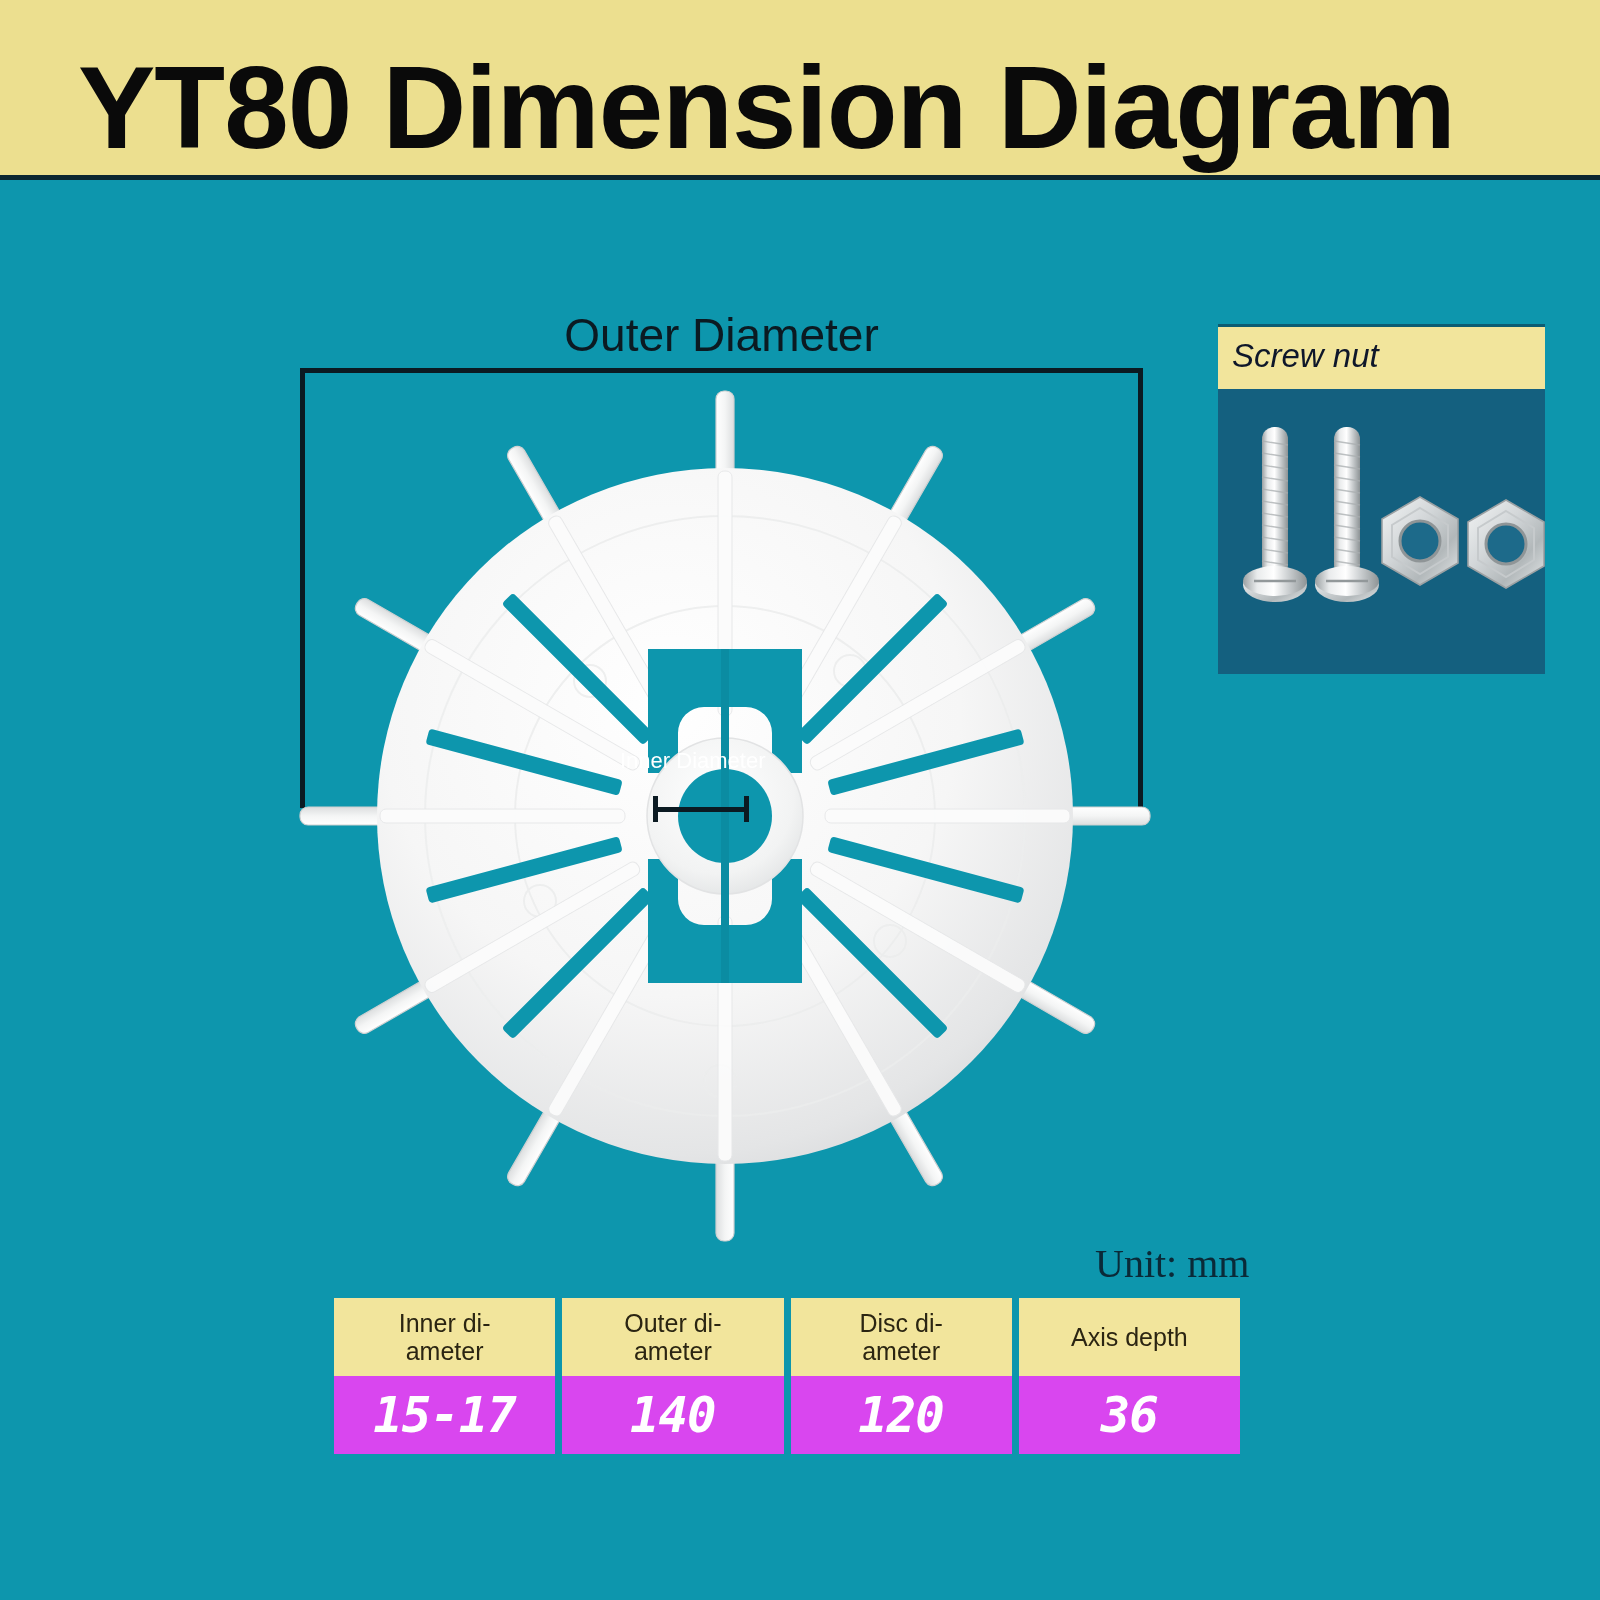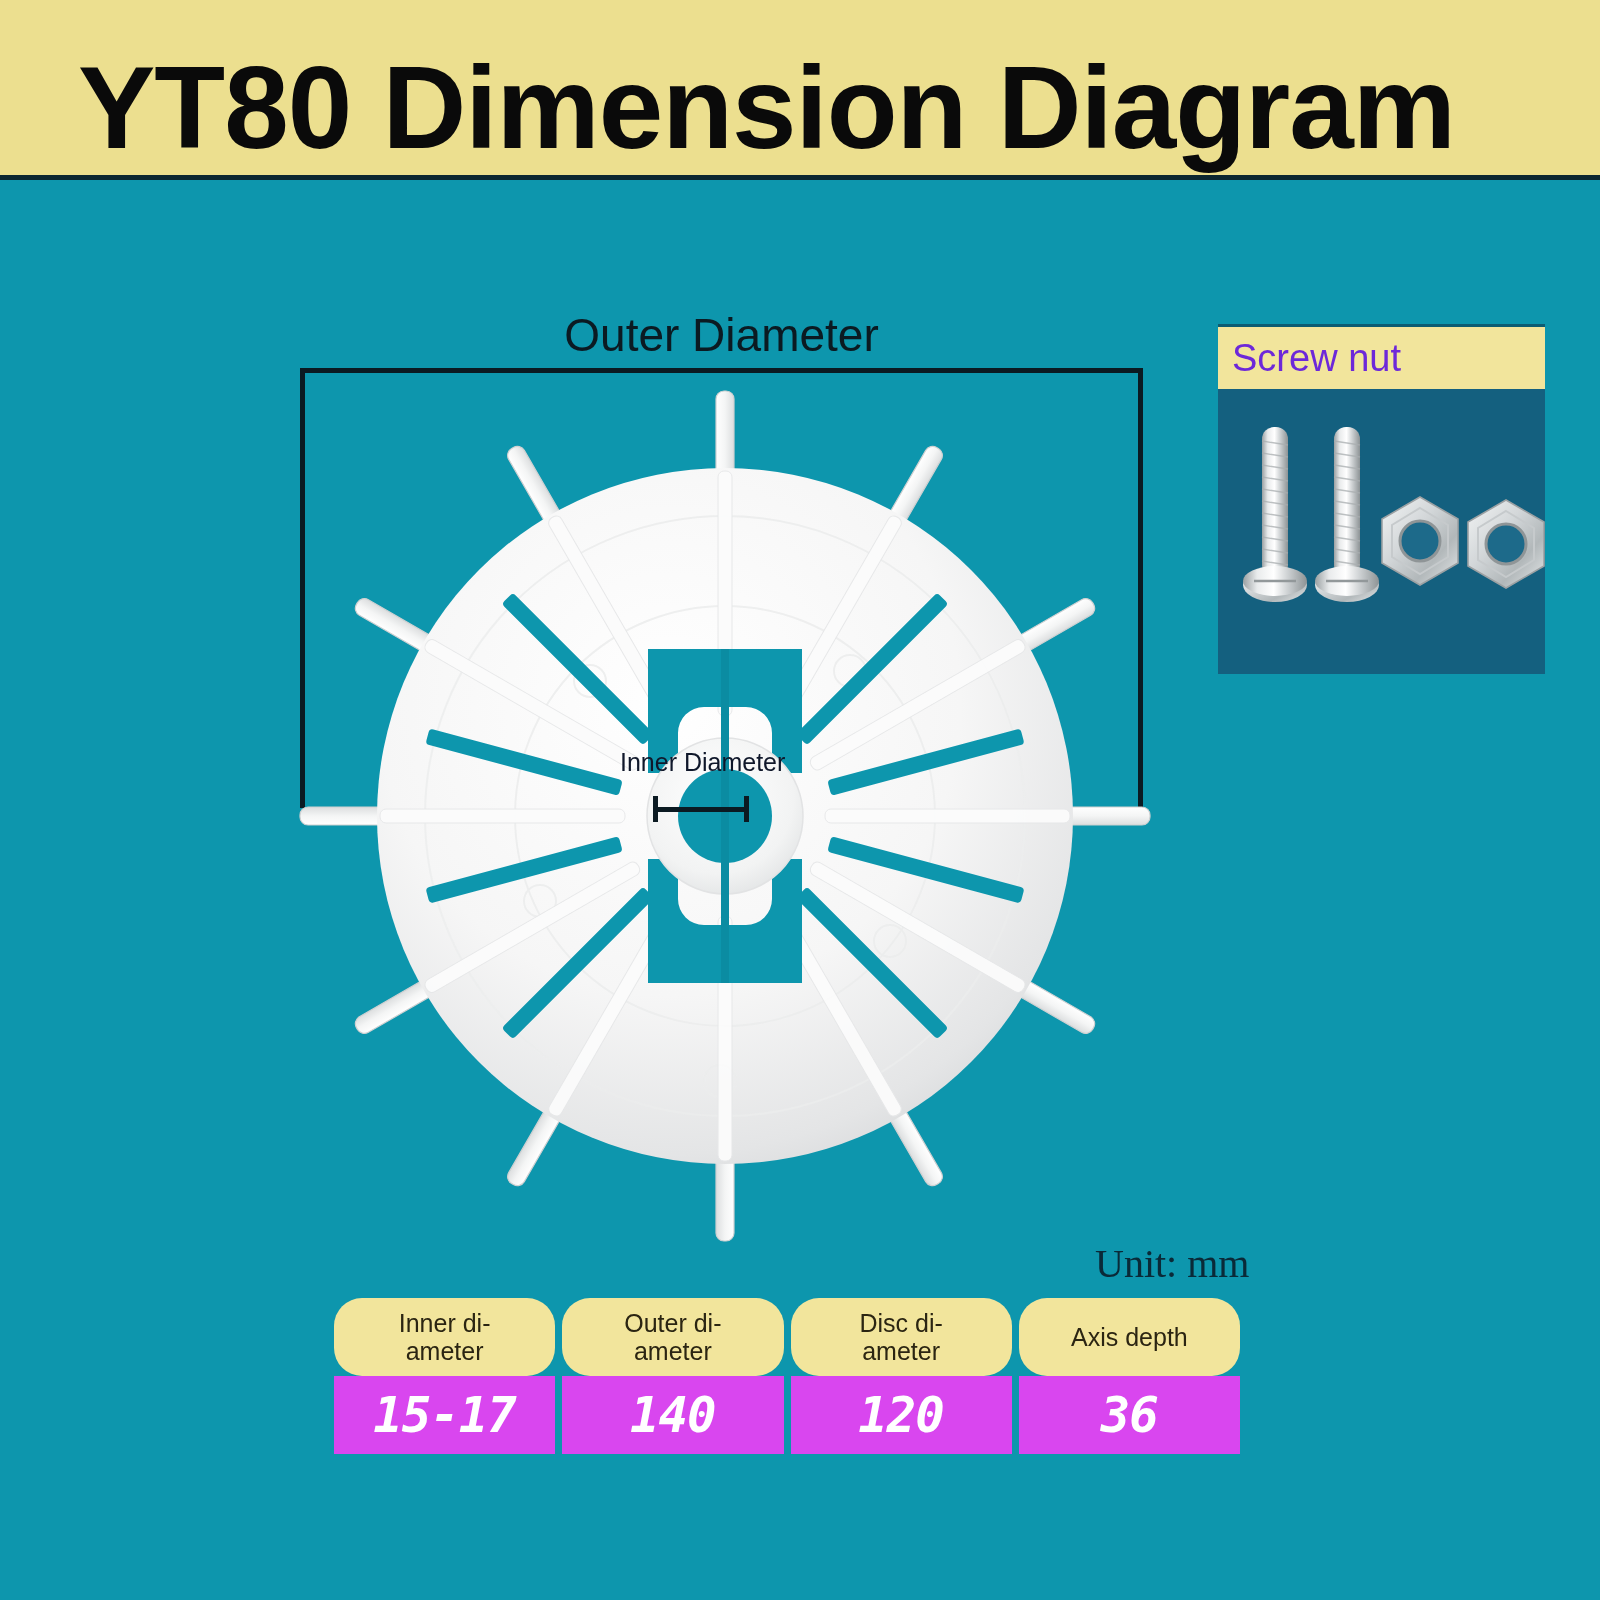--- a/index.html
+++ b/index.html
@@ -89,22 +89,22 @@
     width: 870px;
     height: 870px;
   }
   #fan-svg { display: block; width: 870px; height: 870px; }
 
   
   #inner-dim-label {
     position: absolute;
     left: 620px;
     top: 552px;
-    font-size: 25px;
-    color: #0f172a;
+    font-size: 22px;
+    color: #ffffff;
     white-space: nowrap;
   }
   #inner-dim-bracket {
     position: absolute;
     left: 653px;
     top: 600px;
     width: 96px;
     height: 26px;
   }
   #inner-dim-bracket .idim-line {
@@ -140,23 +140,24 @@
     width: 327px;
     height: 65px;
     background: #f2e59c;
     border-top: 3px solid #0d5c72;
     box-sizing: border-box;
   }
   #screw-panel-title {
     position: absolute;
     left: 14px;
     top: 10px;
-    font-size: 38px;
-    color: #6d28d9;
+    font-size: 33px;
+    color: #0f172a;
     white-space: nowrap;
+    font-style: italic;
   }
   #screw-panel-body {
     position: absolute;
     left: 28px;
     top: 65px;
     width: 327px;
     height: 285px;
     background: #14607f;
   }
   #screw-svg { display: block; width: 327px; height: 285px; }
@@ -191,21 +192,20 @@
     height: 78px;
     display: flex;
     align-items: center;
     justify-content: center;
     text-align: center;
     color: #2b2512;
     font-size: 25px;
     line-height: 1.12;
     padding: 0 0;
     box-sizing: border-box;
-    border-radius: 28px;
   }
   .spec-val {
     background: #d946ef;
     height: 78px;
     display: flex;
     align-items: center;
     justify-content: center;
     color: #ffffff;
     font-size: 49px;
     font-weight: bold;

